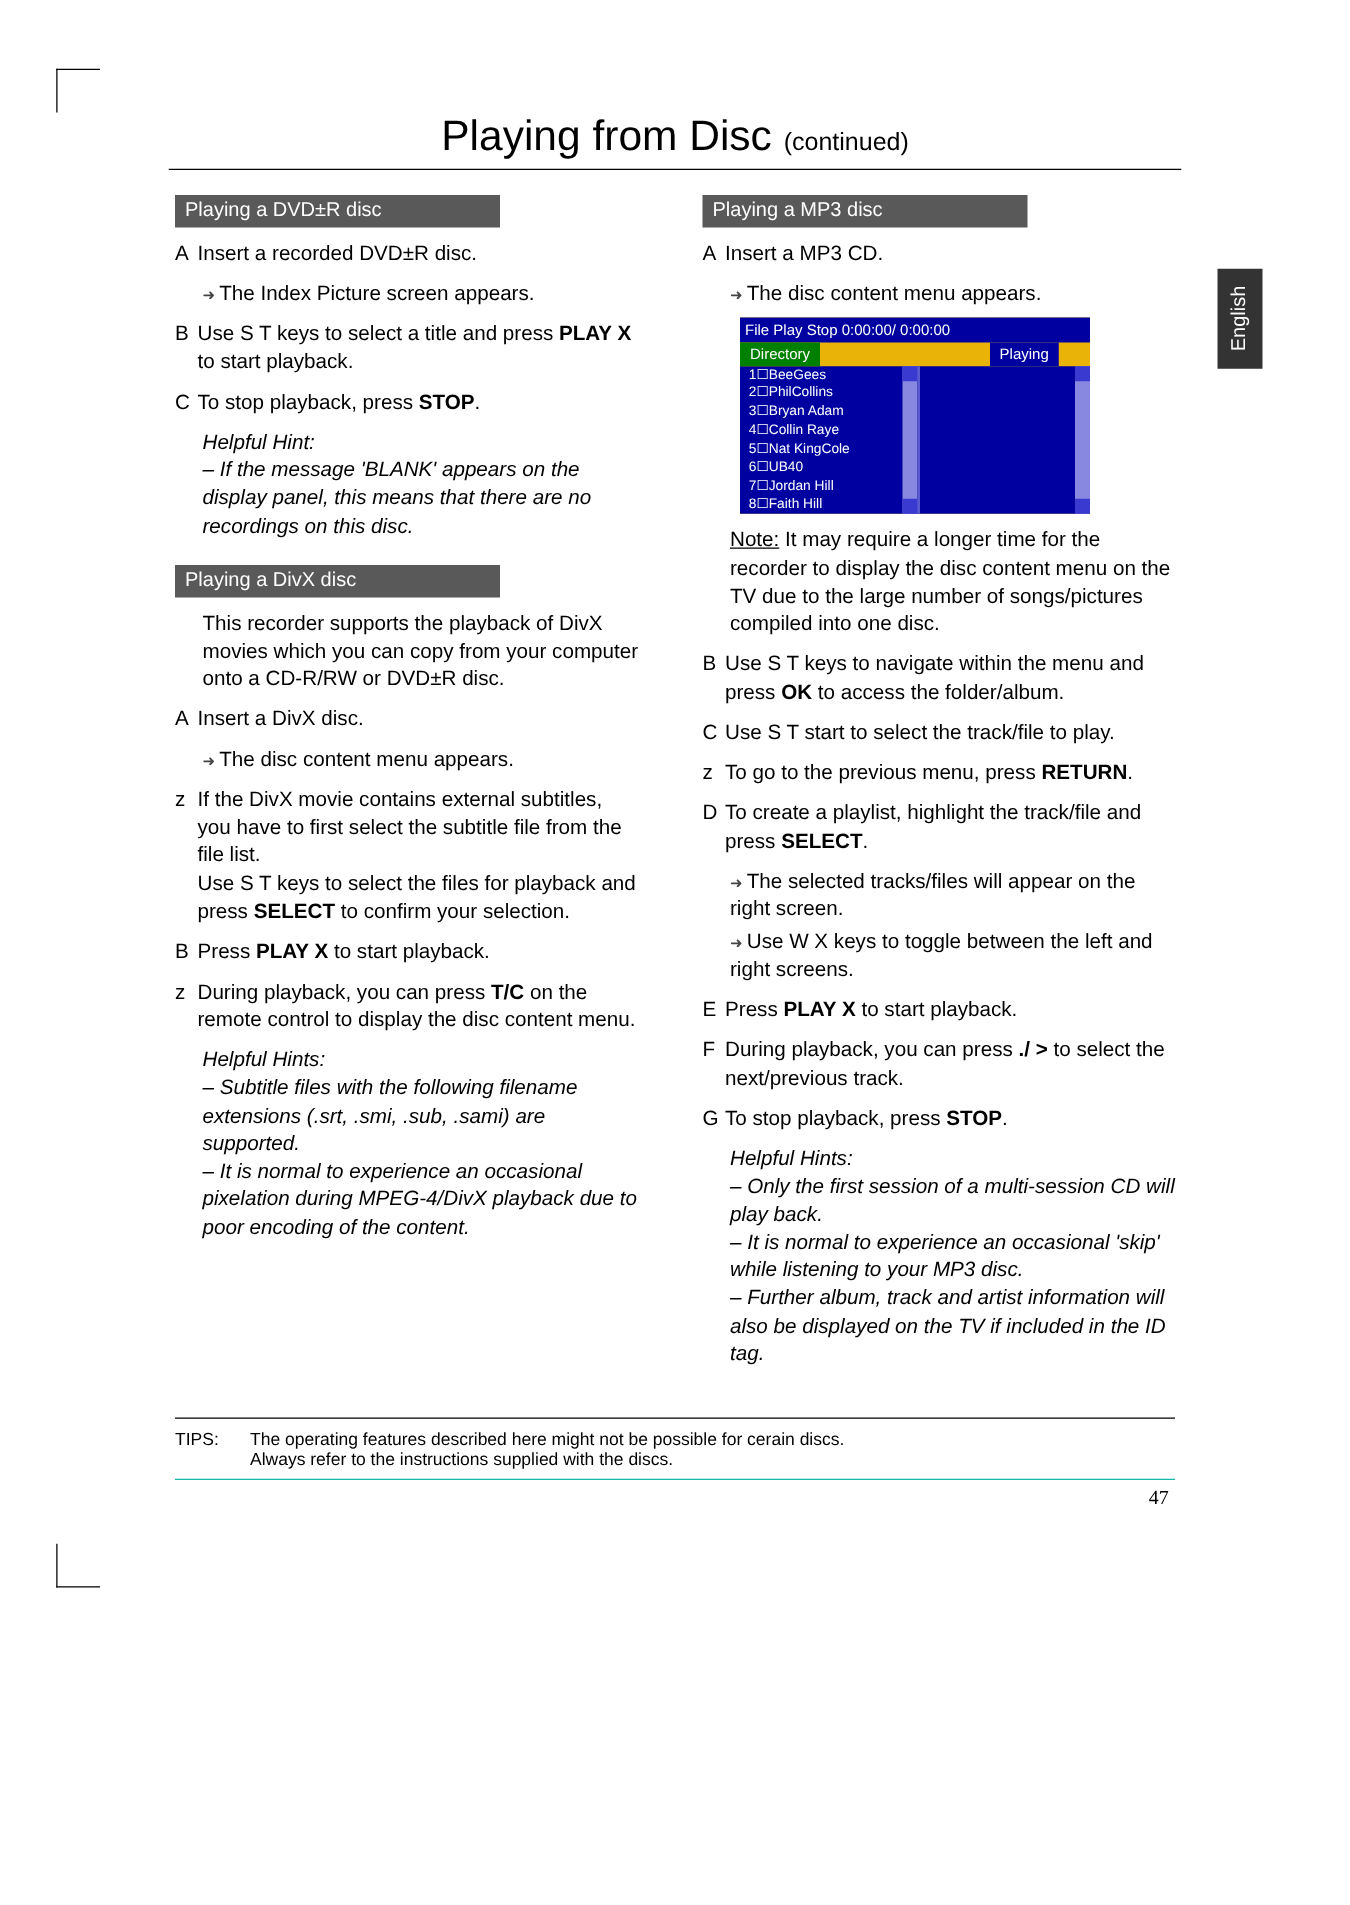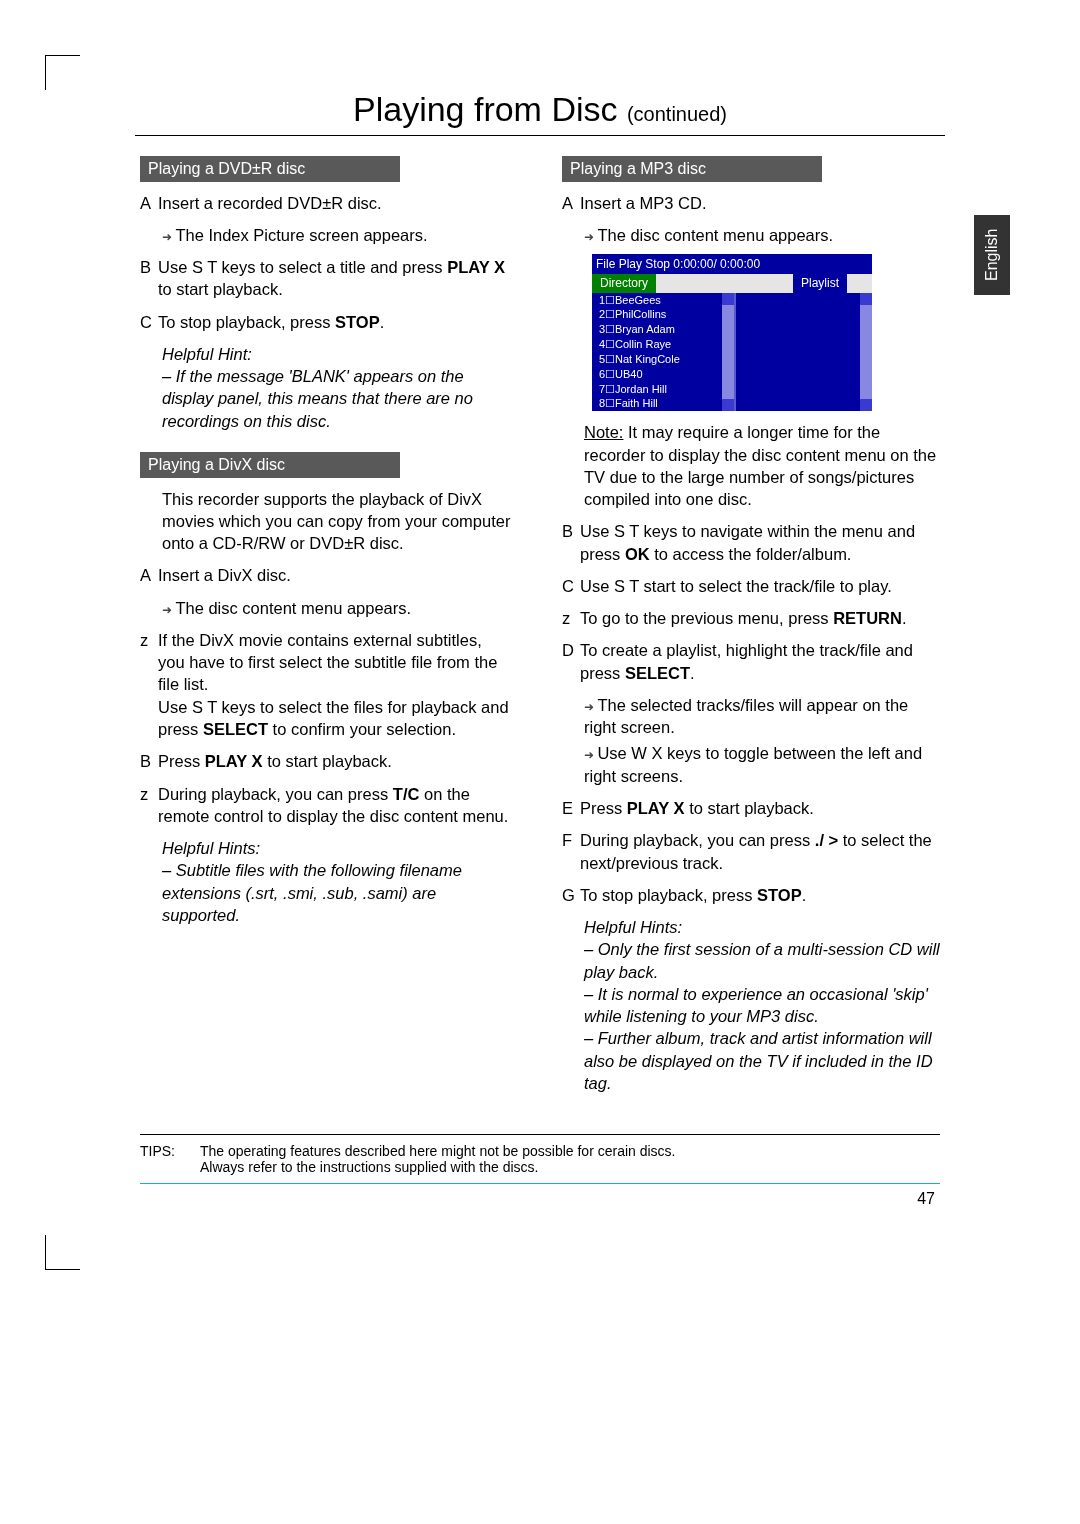--- a/index.html
+++ b/index.html
@@ -66,21 +66,21 @@
   .sub { margin-left:22px; margin-top:4px;}
   .arrow::before { content:"➜ "; font-size:12px; color:#444;}
 
   .italic { font-style: italic; }
   .b { font-weight: bold; }
   .u { text-decoration: underline; }
 
   .menuBox {
     width: 280px;
     margin: 8px 1px 8px 30px;
-    background: #e5e5e5;
+    background: #eab308;
     color:#fff;
     font-size: 12px;
   }
   .menuTop { background:#0000a0; color:#fff; padding:2px 4px; font-size:12px;}
   .menuTabs { display:flex; }
   .tabDir { background:green; color:#fff; padding:1px 8px; font-size:12px;}
   .tabPl { background:#0000a0; color:#fff; padding:1px 8px; font-size:12px; margin-left:auto; margin-right:25px;}
   .menuBody { display:flex; background:#0000a0;justify-content:flex-end; }
   .dirCol { width:45%; padding:0 3px; }
   .plCol { width:45%; border-left:2px solid #5a5ad0; }
@@ -90,21 +90,21 @@
 
   .tips {
     margin: 30px 65px 0 65px;
     font-size: 14px;
     padding: 8px 0px;
     border-top:1px solid #000;
     border-bottom:1px solid #14b8a6;
     display:flex;
   }
   .tips .lab { width:60px;}
-  .pagen { text-align:right; padding: 6px 70px; font-size:16px;}
+  .pagen { text-align:right; padding: 6px 70px; font-size:16px;font-family:Liberation Serif, serif;}
 </style>
 </head>
 <body>
 
 <div class="crop-tl"></div>
 <div class="crop-bl"></div>
 
 <div class="page">
 
   <div class="header">
@@ -143,34 +143,35 @@
         <span>Use S T keys to select the files for playback and press </span><span class="b">SELECT</span><span> to confirm your selection.</span>
       </span></div>
 
       <div class="step"><span class="lbl">B</span><span class="txt"><span>Press </span><span class="b">PLAY X</span><span> to start playback.</span></span></div>
 
       <div class="step"><span class="lbl">z</span><span class="txt"><span>During playback, you can press </span><span class="b">T/C</span><span> on the remote control to display the disc content menu.</span></span></div>
 
       <div class="para italic" style="margin-left:22px">
         <div>Helpful Hints:</div>
         <div><span>– </span><span>Subtitle files with the following filename extensions (.srt, .smi, .sub, .sami) are supported.</span></div>
+        <div><span>– </span><span>It is normal to experience an occasional pixelation during MPEG-4/DivX playback due to poor encoding of the content.</span></div>
       </div>
     </div>
 
     <div class="col">
       <div class="secHead">Playing a MP3 disc</div>
 
       <div class="step"><span class="lbl">A</span><span class="txt">Insert a MP3 CD.</span></div>
       <div class="sub arrow">The disc content menu appears.</div>
 
       <div class="menuBox">
         <div class="menuTop">File Play Stop 0:00:00/ 0:00:00</div>
         <div class="menuTabs">
           <div class="tabDir">Directory</div>
-          <div class="tabPl">Playlist</div>
+          <div class="tabPl">Playing</div>
         </div>
         <div class="menuBody">
           <div class="dirCol">
             <div class="dirItem">1☐BeeGees</div>
             <div class="dirItem">2☐PhilCollins</div>
             <div class="dirItem">3☐Bryan Adam</div>
             <div class="dirItem">4☐Collin Raye</div>
             <div class="dirItem">5☐Nat KingCole</div>
             <div class="dirItem">6☐UB40</div>
             <div class="dirItem">7☐Jordan Hill</div>

